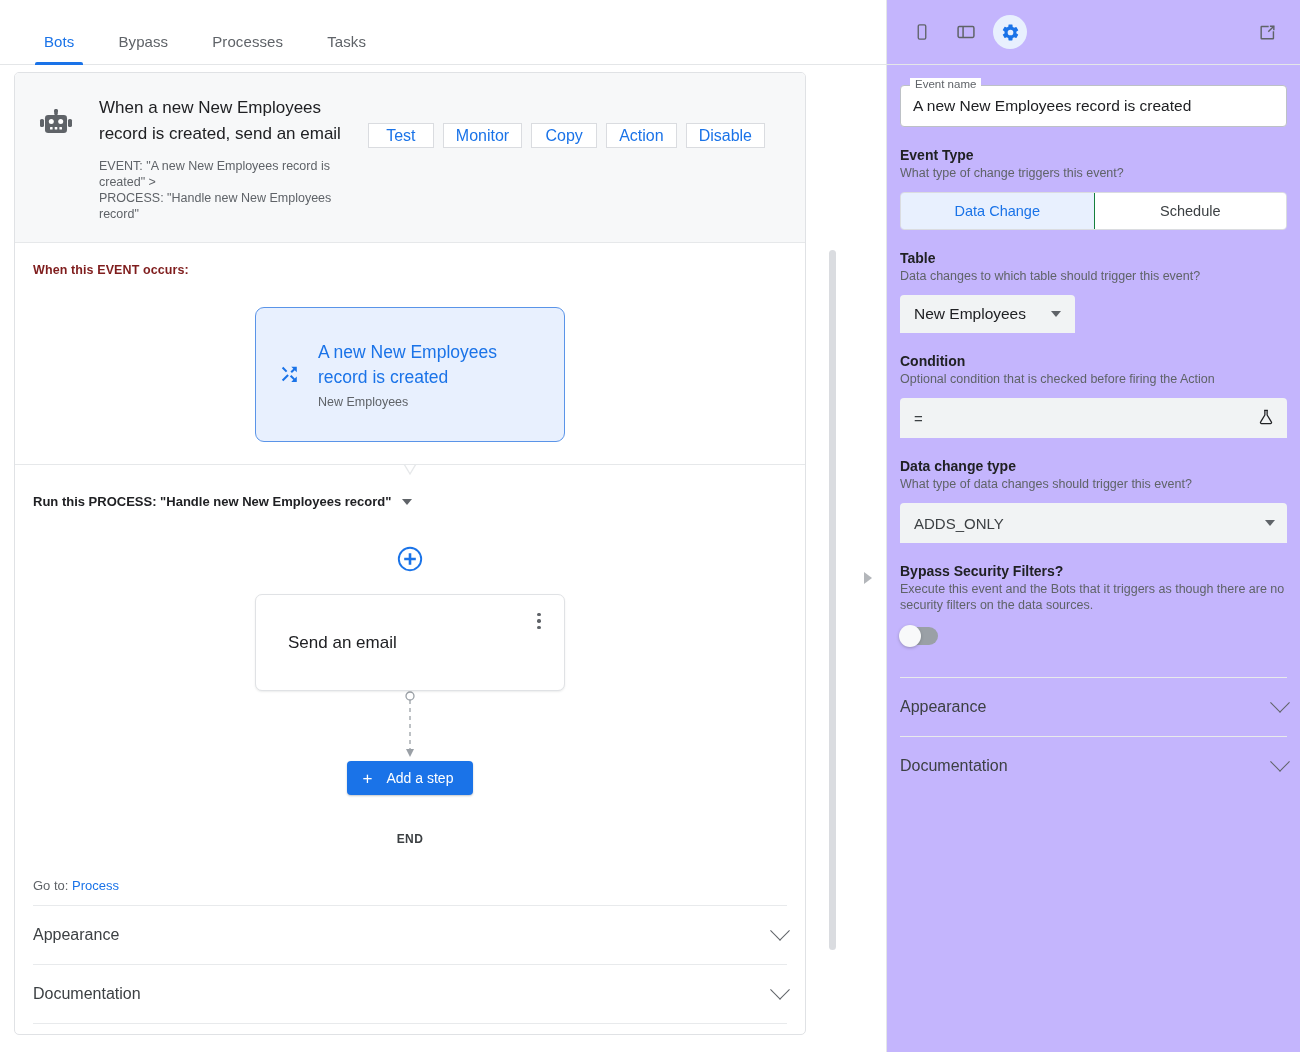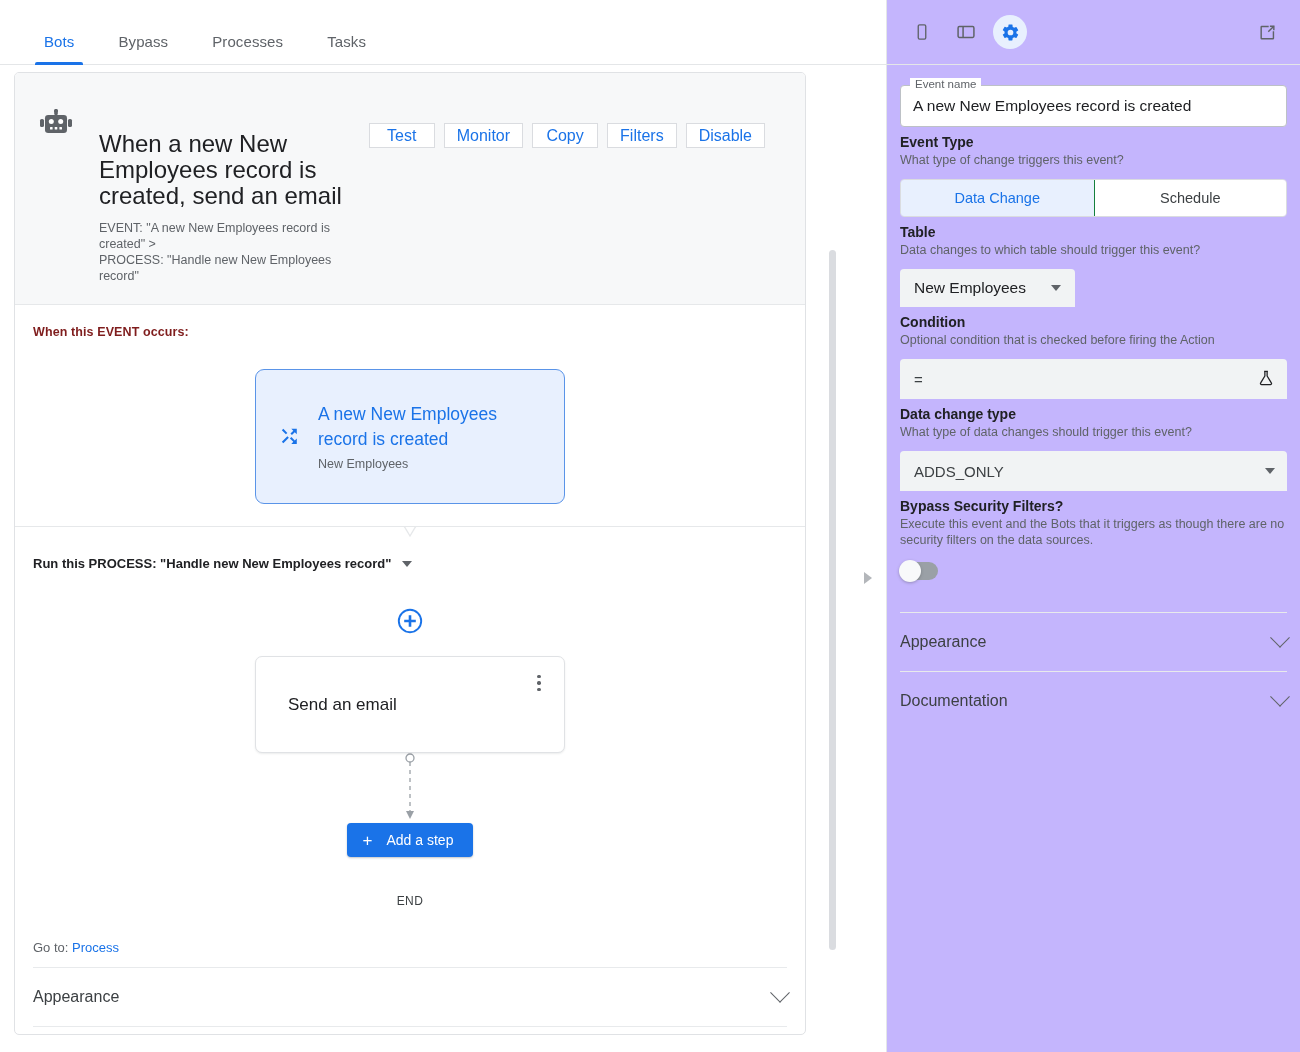--- a/index.html
+++ b/index.html
@@ -57,22 +57,22 @@
     background: #f7f8f9;
     border-bottom: 1px solid #e6e8ea;
     padding: 22px 20px 20px 20px;
     display: flex;
     align-items: flex-start;
     min-height: 132px;
   }
   .bot-robot { width: 46px; flex: 0 0 46px; padding-top: 14px; padding-left: 4px; }
   .bot-headtext { flex: 1 1 auto; padding-left: 18px; }
   .bot-title {
-    font-size: 24px; line-height: 26px; color: #202124;
-    font-weight: 400; max-width: 300px; margin-top: 36px;
+    font-size: 17px; line-height: 26px; color: #202124;
+    font-weight: 400; max-width: 300px;
   }
   .bot-sub {
     margin-top: 11px;
     font-size: 12.5px; line-height: 16px; color: #5f6368;
   }
   .bot-actions {
     display: flex; gap: 9px; padding-top: 28px; padding-right: 20px;
   }
   .act-btn {
     min-width: 66px;
@@ -172,21 +172,21 @@
     height: 34px;
     padding: 0 20px 0 16px;
     font-size: 14px; font-weight: 500;
     display: inline-flex; align-items: center; gap: 14px;
     box-shadow: 0 1px 2px rgba(60,64,67,.3);
     cursor: pointer;
   }
   .add-step-btn .pl { font-size: 17px; line-height: 1; font-weight: 400; }
   .end-label {
     margin-top: 37px;
-    font-size: 12px; font-weight: normal; color: #3c4043; letter-spacing: .4px;
+    font-size: 12px; font-weight: bold; color: #3c4043; letter-spacing: .4px;
   }
 
   .goto-row {
     margin: 32px 18px 0 18px;
     font-size: 13px; color: #5f6368;
     padding-bottom: 12px;
     border-bottom: 1px solid #e8eaec;
   }
   .goto-row a { color: #1a73e8; text-decoration: none; cursor: pointer; }
 
@@ -263,21 +263,21 @@
     background: #fff;
     cursor: text;
   }
   .field-outlined .legend {
     position: absolute; top: -8px; left: 9px;
     background: #fff; padding: 0 5px;
     font-size: 11.5px; color: #5f6368;
   }
   .field-outlined .val { font-size: 15.5px; color: #202124; }
 
-  .grp { margin-top: 7px; }
+  .grp { margin-top: 20px; }
   .grp-title { font-size: 14px; font-weight: bold; color: #202124; }
   .grp-help { font-size: 12.5px; color: #5f6368; margin-top: 2px; line-height: 16px; }
 
   .segmented {
     margin-top: 11px;
     display: flex;
     border: 1px solid #dadce0;
     border-radius: 4px;
     overflow: hidden;
     height: 38px;
@@ -373,21 +373,21 @@
           <div class="bot-title">When a new New Employees record is created, send an email</div>
           <div class="bot-sub">
             <div>EVENT: "A new New Employees record is created" &gt;</div>
             <div>PROCESS: "Handle new New Employees record"</div>
           </div>
         </div>
         <div class="bot-actions">
           <div class="act-btn">Test</div>
           <div class="act-btn">Monitor</div>
           <div class="act-btn">Copy</div>
-          <div class="act-btn">Filters</div>
+          <div class="act-btn">Action</div>
           <div class="act-btn">Disable</div>
         </div>
       </div>
 
       <div class="event-zone">
         <div class="section-label">When this EVENT occurs:</div>
 
         <div class="event-card">
           <div class="evt-icon">
             <svg width="22" height="22" viewBox="0 0 24 24" fill="#1a73e8">

